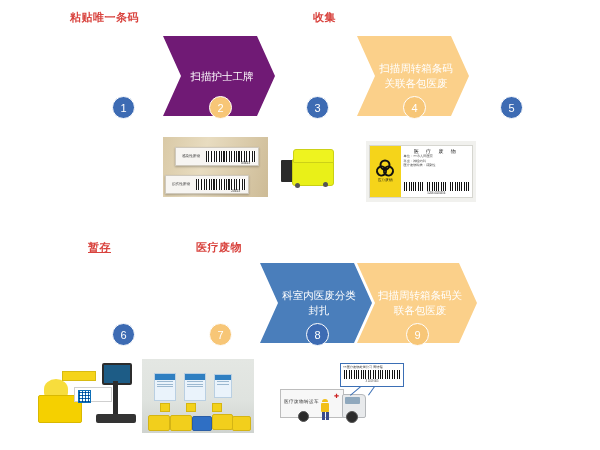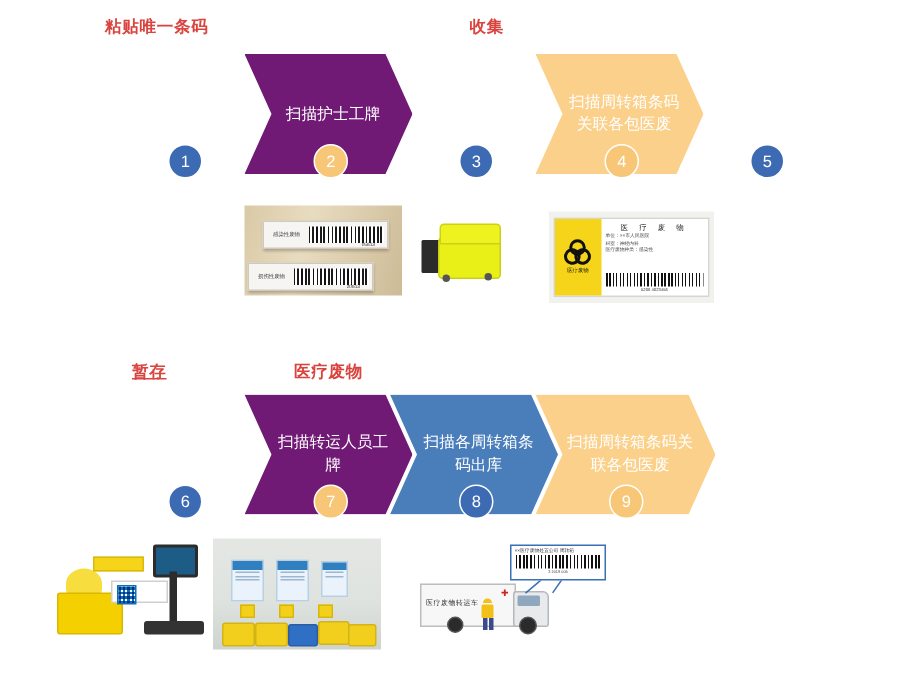--- a/index.html
+++ b/index.html
@@ -203,26 +203,23 @@
       </div>
     </div>
   </div>
 
   <div class="sec-label" style="left:88px;top:240px;text-decoration:underline;">暂存</div>
   <div class="sec-label" style="left:196px;top:240px;">医疗废物</div>
 
   <div class="row" style="left:0;top:263px;width:600px;">
 
 
-    <div class="chev orange" style="left:163px;width:112px;">
-      <div class="txt">扫描转运人员工牌</div>
-    </div>
 
     <div class="chev blue2" style="left:260px;width:112px;">
-      <div class="txt">扫描各周转箱条码出库</div>
+      <div class="txt">科室内医废分类封扎</div>
     </div>
 
     <div class="chev orange2" style="left:357px;width:120px;">
       <div class="txt">扫描周转箱条码关联各包医废</div>
     </div>
   </div>
 
   <div class="badge blue" style="left:112px;top:323px;">6</div>
   <div class="badge orange" style="left:209px;top:323px;">7</div>
   <div class="badge blue" style="left:306px;top:323px;">8</div>

